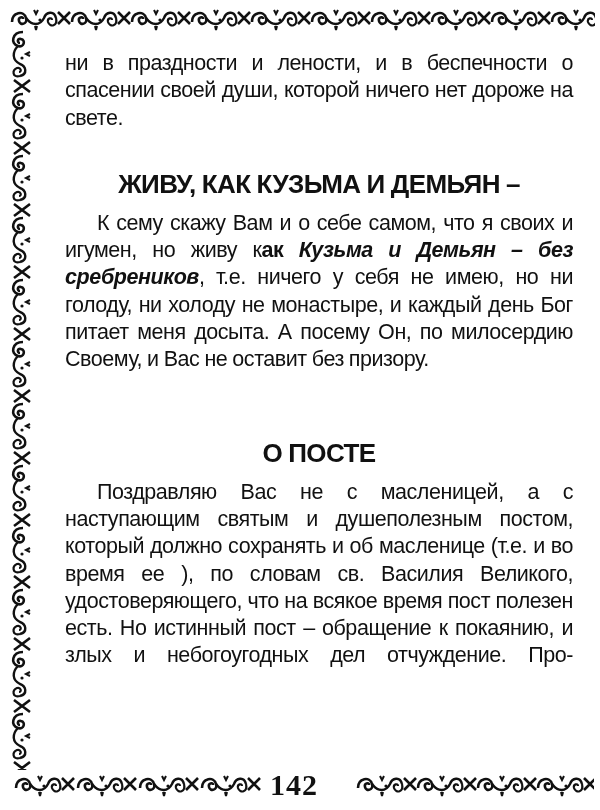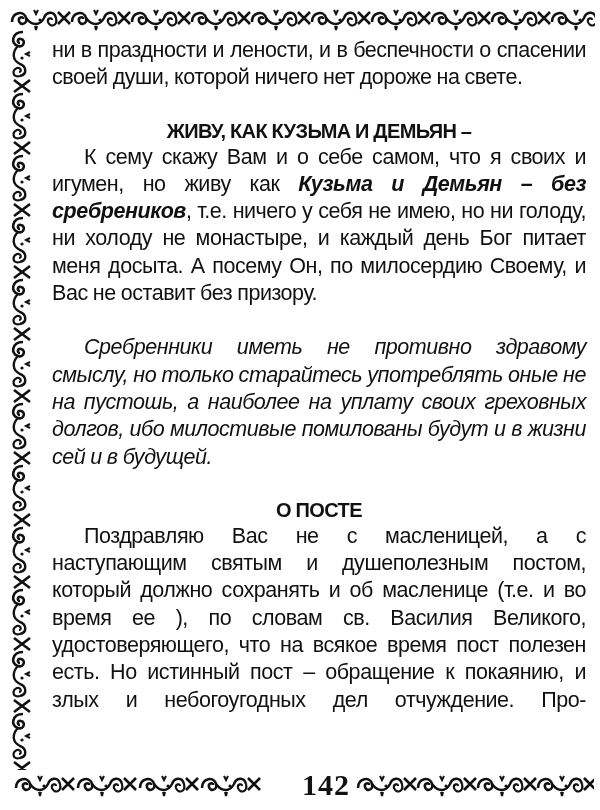--- a/index.html
+++ b/index.html
@@ -41,55 +41,55 @@
       left: 356px;
       top: 772px;
       width: 238px;
       height: 26px;
     }
     .page-number {
       position: absolute;
       left: 270px;
       top: 768px;
       width: 80px;
-      text-align: right;
+      text-align: left;
       font-family: "Liberation Serif", serif;
       font-weight: bold;
       font-size: 30px;
       letter-spacing: 1px;
       color: #111;
     }
     .content {
       position: absolute;
       left: 52px;
       top: 37px;
       width: 534px;
       font-size: 21.5px;
       line-height: 27.3px;
       letter-spacing: -0.45px;
       word-spacing: -0.5px;
     }
     .content p {
-      margin: 0;
+      margin: 13px;
       text-align: justify;
       text-align-last: left;
     }
     .indent { text-indent: 32px; }
     .heading {
       text-align: center;
       font-weight: bold;
-      font-size: 20px;
+      font-size: 26px;
       line-height: 25px;
       letter-spacing: -0.6px;
       margin: 0;
     }
     .gap-md { height: 27px; }
     .italic { font-style: italic; }
     .bi { font-weight: bold; font-style: italic; }
-    .b { font-weight: normal; }
+    .b { font-weight: bold; }
   </style>
 </head>
 <body>
 
 <svg class="border-top" viewBox="0 0 585 26" preserveAspectRatio="none">
   <defs>
     <g id="scroll-h">
       <path d="M2 16 C2 6, 14 4, 16 12 C18 18, 10 20, 9 15 C8 11, 13 10, 13 13" fill="none" stroke="#111" stroke-width="2.6"></path>
       <path d="M16 12 C22 20, 30 20, 34 12 C36 6, 44 4, 46 12" fill="none" stroke="#111" stroke-width="2.4"></path>
       <path d="M46 12 C48 20, 40 22, 38 16 C37 12, 42 11, 42 14" fill="none" stroke="#111" stroke-width="2.2"></path>
@@ -156,20 +156,19 @@
 
   <div class="gap-md"></div>
 
   <div class="heading">ЖИВУ, КАК КУЗЬМА И ДЕМЬЯН –</div>
 
 
   <p class="indent"><span>К сему скажу Вам и о себе самом, что я своих и игумен, но живу к</span><span class="b">ак </span><span class="bi">Кузьма и Демьян – без сребреников</span><span>, т.е. ничего у себя не имею, но ни голоду, ни холоду не монастыре, и каждый день Бог питает меня досыта. А посему Он, по милосердию Своему, и Вас не оставит без призору.</span></p>
 
   <div class="gap-md"></div>
 
-  <p class="indent italic">Сребренники иметь не противно здравому смыслу, но только старайтесь употреблять оные не на пустошь, а наиболее на уплату своих греховных долгов, ибо милостивые помилованы будут и в жизни сей и в будущей.</p>
 
   <div class="gap-md"></div>
 
   <div class="heading">О ПОСТЕ</div>
 
   <p class="indent" style="text-align-last: justify;">Поздравляю Вас не с масленицей, а  с наступающим святым и душеполезным постом, который должно сохранять и об масленице (т.е. и во время ее ), по словам св. Василия Великого, удостоверяющего, что на всякое время пост полезен есть. Но истинный пост – обращение к покаянию, и злых и небогоугодных дел отчуждение. Про-</p>
 </div>
 
 </body></html>

